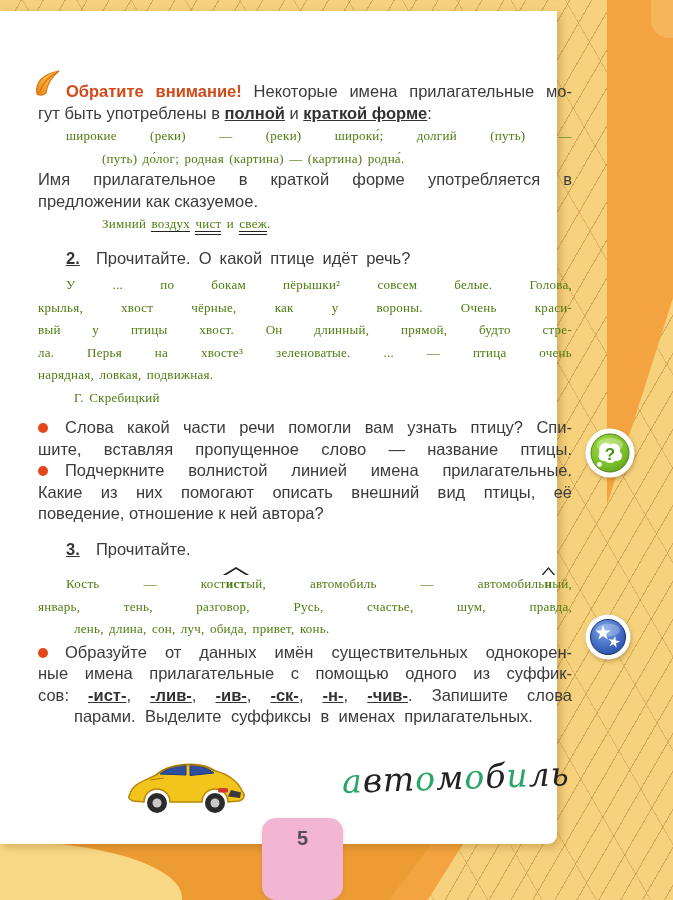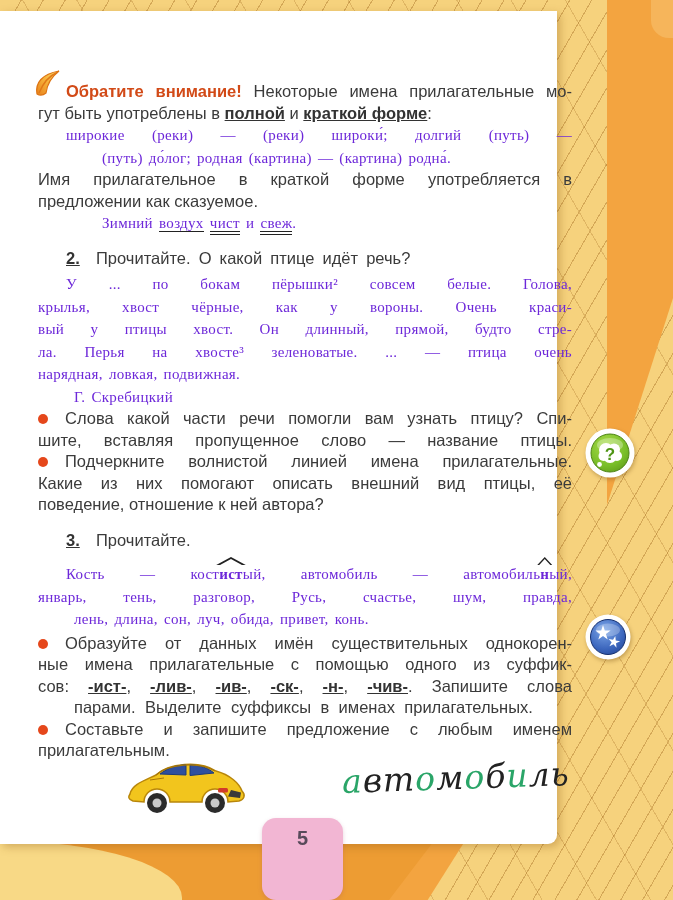--- a/index.html
+++ b/index.html
@@ -27,21 +27,21 @@
   .line{line-height:21.5px;min-height:21.5px;}
   .j{text-align:justify;text-align-last:justify;}
   .in{text-indent:28px;}
   .right{}
   .ws{word-spacing:.3em;margin-left:36px;}
   .hdr{word-spacing:.22em;}
   .caret-room{padding-top:7px;}
   .s{font-family:"Liberation Sans",sans-serif;font-size:16.5px;color:#3b3b3b;}
   .sb{font-family:"Liberation Sans",sans-serif;font-size:16.5px;color:#333;font-weight:bold;text-decoration:underline;}
   .accent{font-family:"Liberation Sans",sans-serif;font-size:16.5px;font-weight:bold;color:#d24a17;}
-  .f{font-family:"Liberation Serif","DejaVu Serif",serif;font-size:15px;color:#6d28d9;letter-spacing:.02em;word-spacing:.14em;}
+  .f{font-family:"Liberation Serif","DejaVu Serif",serif;font-size:13px;color:#4d7c0f;letter-spacing:.02em;word-spacing:.14em;}
   .u1{border-bottom:1.6px solid #222;}
   .u2{border-bottom:4px double #222;}
   .sfx{position:relative;font-weight:bold;}
   .sfx::before{content:"";position:absolute;left:-3px;right:-3px;top:-9px;height:8px;background:#222;
       clip-path:polygon(0 100%,50% 0,100% 100%,87% 100%,50% 24%,13% 100%);}
   .dot{display:inline-block;width:10px;height:10px;border-radius:50%;background:#e5471b;margin-right:17px;}
   
   #tab{position:absolute;left:262px;top:818px;width:81px;height:82px;background:#f2b6d3;border-radius:14px;
       box-shadow:0 2px 4px rgba(160,80,110,.25);text-align:center;}
   #tab span{display:inline-block;margin-top:9px;font-size:20px;font-weight:bold;color:#584a5a;font-family:"Liberation Sans",sans-serif;}
@@ -94,44 +94,40 @@
           <div class="line in hdr"><span class="sb">2.</span><span class="s">&nbsp; Прочитайте. О какой птице идёт речь?</span></div>
         </div>
       <div class="block" style="margin-top:4px">
           <div class="line j in"><span class="f">У ... по бокам пёрышки² совсем белые. Голова,</span></div>
           <div class="line j"><span class="f">крылья, хвост чёрные, как у вороны. Очень краси-</span></div>
           <div class="line j"><span class="f">вый у птицы хвост. Он длинный, прямой, будто стре-</span></div>
           <div class="line j"><span class="f">ла. Перья на хвосте³ зеленоватые. ... — птица очень</span></div>
           <div class="line"><span class="f">нарядная, ловкая, подвижная.</span></div>
           <div class="line right ws"><span class="f">Г. Скребицкий</span></div>
         </div>
-      <div class="block" style="margin-top:0">
+      <div class="block" style="margin-top:9px">
           <div class="line j"><span class="dot"></span><span class="s">Слова какой части речи помогли вам узнать птицу? Спи-</span></div>
           <div class="line j"><span class="s">шите, вставляя пропущенное слово — название птицы.</span></div>
           <div class="line j"><span class="dot"></span><span class="s">Подчеркните волнистой линией имена прилагательные.</span></div>
           <div class="line j"><span class="s">Какие из них помогают описать внешний вид птицы, её</span></div>
           <div class="line"><span class="s">поведение, отношение к ней автора?</span></div>
         </div>
       <div class="block" style="margin-top:14px">
           <div class="line in hdr"><span class="sb">3.</span><span class="s">&nbsp; Прочитайте.</span></div>
         </div>
       <div class="block" style="margin-top:5px">
           <div class="line j in caret-room"><span class="f">Кость — кост</span><span class="f sfx">ист</span><span class="f">ый, автомобиль — автомобиль</span><span class="f sfx">н</span><span class="f">ый,</span></div>
           <div class="line j"><span class="f">январь, тень, разговор, Русь, счастье, шум, правда,</span></div>
           <div class="line ws"><span class="f">лень, длина, сон, луч, обида, привет, конь.</span></div>
         </div>
       <div class="block" style="margin-top:2px">
           <div class="line j"><span class="dot"></span><span class="s">Образуйте от данных имён существительных однокорен-</span></div>
           <div class="line j"><span class="s">ные имена прилагательные с помощью одного из суффик-</span></div>
           <div class="line j"><span class="s">сов: </span><span class="sb">-ист-</span><span class="s">, </span><span class="sb">-лив-</span><span class="s">, </span><span class="sb">-ив-</span><span class="s">, </span><span class="sb">-ск-</span><span class="s">, </span><span class="sb">-н-</span><span class="s">, </span><span class="sb">-чив-</span><span class="s">. Запишите слова</span></div>
           <div class="line ws"><span class="s">парами. Выделите суффиксы в именах прилагательных.</span></div>
-        </div>
-      <div class="block">
-          <div class="line j"><span class="dot"></span><span class="s">Составьте и запишите предложение с любым именем</span></div>
-          <div class="line"><span class="s">прилагательным.</span></div>
         </div>
     </div>
 
     <svg id="car" width="135" height="80" viewBox="0 0 135 80">
       <path d="M10,50 C12,40 26,36 36,31 C48,19 80,16 96,27 C110,31 119,39 122,47 C126,51 124,56 119,57 L108,58 A13,13 0 1 0 82,58 L50,58 A13,13 0 1 0 24,58 L13,57 C8,55 8,53 10,50 Z" fill="#f2c51d" stroke="#b8860b" stroke-width="1.5"></path>
       <path d="M40,30 C50,22 61,21 66,21 L66,31 Z" fill="#2f4f9e" stroke="#1d3a7a" stroke-width="1"></path>
       <path d="M70,21 C80,21 88,24 94,29 L70,31.5 Z" fill="#2f4f9e" stroke="#1d3a7a" stroke-width="1"></path>
       <path d="M36,31 C48,20 78,17 95,27" fill="none" stroke="#a8770a" stroke-width="1.2"></path>
       <rect x="98" y="44" width="10" height="4.5" rx="1.5" fill="#d23b2a"></rect>
       <path d="M111,46 L121,48.5 L120,54 L108,52.5 Z" fill="#3a3a3a"></path>

